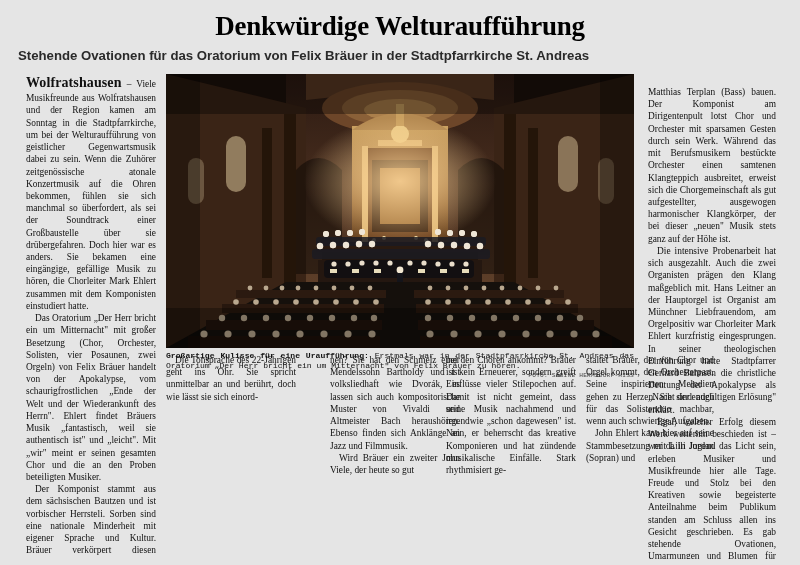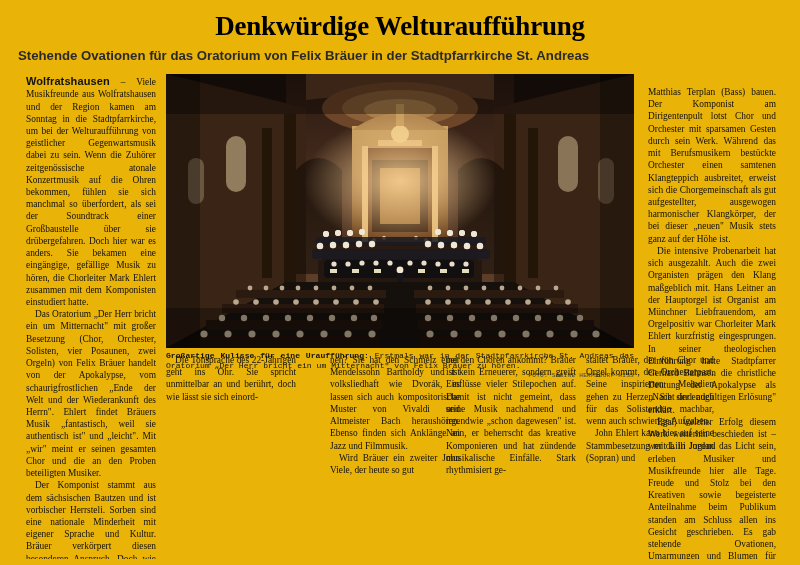--- a/index.html
+++ b/index.html
@@ -4,21 +4,21 @@
 <style>
   html, body {
     margin: 0;
     padding: 0;
     background: #b8b8b8;
   }
   #page {
     position: relative;
     width: 800px;
     height: 565px;
-    background: #eab308;
+    background: #e5e5e5;
     overflow: hidden;
     font-family: "Liberation Serif", serif;
     color: #000000;
   }
 
   
   .headline {
     text-align: center;
     font-family: "Liberation Serif", serif;
     font-weight: bold;
@@ -58,23 +58,23 @@
     overflow: hidden;
   }
   .col p {
     margin: 0;
     text-indent: 9px;
     hyphens: auto;
     -webkit-hyphens: auto;
   }
   .col p.first { text-indent: 0; }
   .lead {
-    font-family: Liberation Sans, sans-serif;
+    font-family: Liberation Serif, serif;
     font-weight: bold;
-    font-size: 11px;
+    font-size: 14px;
     letter-spacing: 0.1px;
   }
 
   #col1 { left: 0;   width: 130px; }
   #col2 { left: 140px; width: 130px; top: 280px; }
   #col3 { left: 280px; width: 130px; top: 280px; margin-left: 24px; }
   #col4 { left: 420px; width: 130px; top: 280px; }
   #col5 { left: 560px; width: 128px; top: 280px; }
   #col6 { left: 622px; width: 128px; top: 12px; }
 

